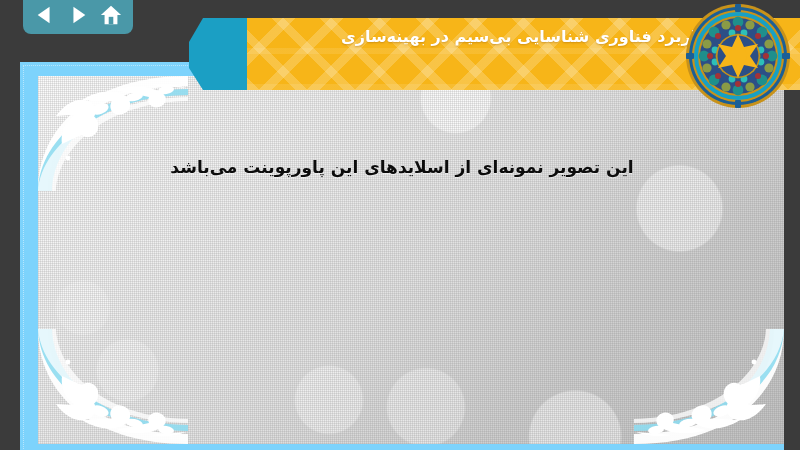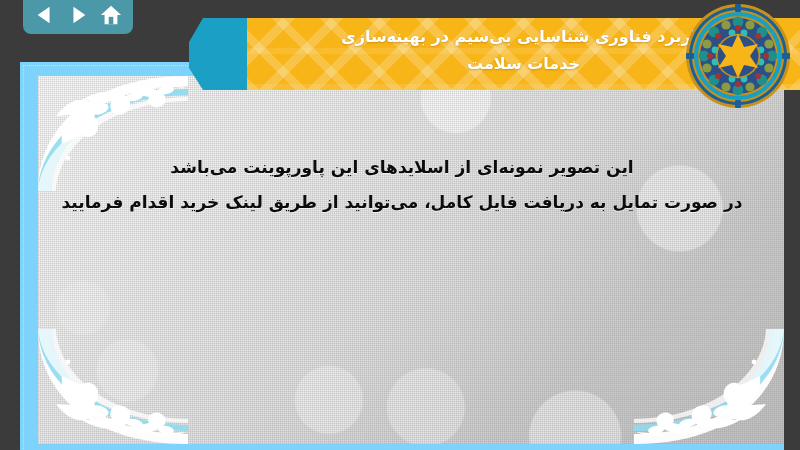--- a/index.html
+++ b/index.html
@@ -176,32 +176,30 @@
         <ellipse cx="128" cy="14" rx="8" ry="4" transform="rotate(-8 128 14)"></ellipse>
         <circle cx="30" cy="82" r="2.4"></circle>
           <circle cx="54" cy="48" r="2.2"></circle>
         <circle cx="84" cy="30" r="2.2"></circle>
           <circle cx="116" cy="20" r="2"></circle>
       </g>
     </svg>
 
     <div id="body-text">
       <div class="line">این تصویر نمونه‌ای از اسلایدهای این پاورپوینت می‌باشد</div>
-      <div class="line">در صورت تمایل به دریافت فایل کامل، می‌توانید از طریق لینک خرید اقدام فرمایید</div>
     </div>
   </div>
 
   <svg id="title-arrow" viewBox="0 0 60 72" preserveAspectRatio="none">
     <path d="M60,0 L60,72 L14,72 L0,50 L0,24 L14,0 Z" fill="#1b9fc4"></path>
   </svg>
 
   <div id="titlebar">
     <div id="title-text">
       <div class="tline">کاربرد فناوری شناسایی بی‌سیم در بهینه‌سازی</div>
-      <div class="tline">خدمات سلامت</div>
     </div>
   </div>
 
   <svg id="medallion" viewBox="0 0 108 108">
     <circle cx="54" cy="54" r="52" fill="#c8921a"></circle>
     <circle cx="54" cy="54" r="49" fill="#1b5f96"></circle>
     <circle cx="54" cy="54" r="46" fill="#c8921a"></circle>
     <circle cx="54" cy="54" r="44" fill="#17a0c4"></circle>
     <circle cx="54" cy="54" r="40" fill="#c8921a"></circle>
     <circle cx="54" cy="54" r="38" fill="#2c4f86"></circle>

